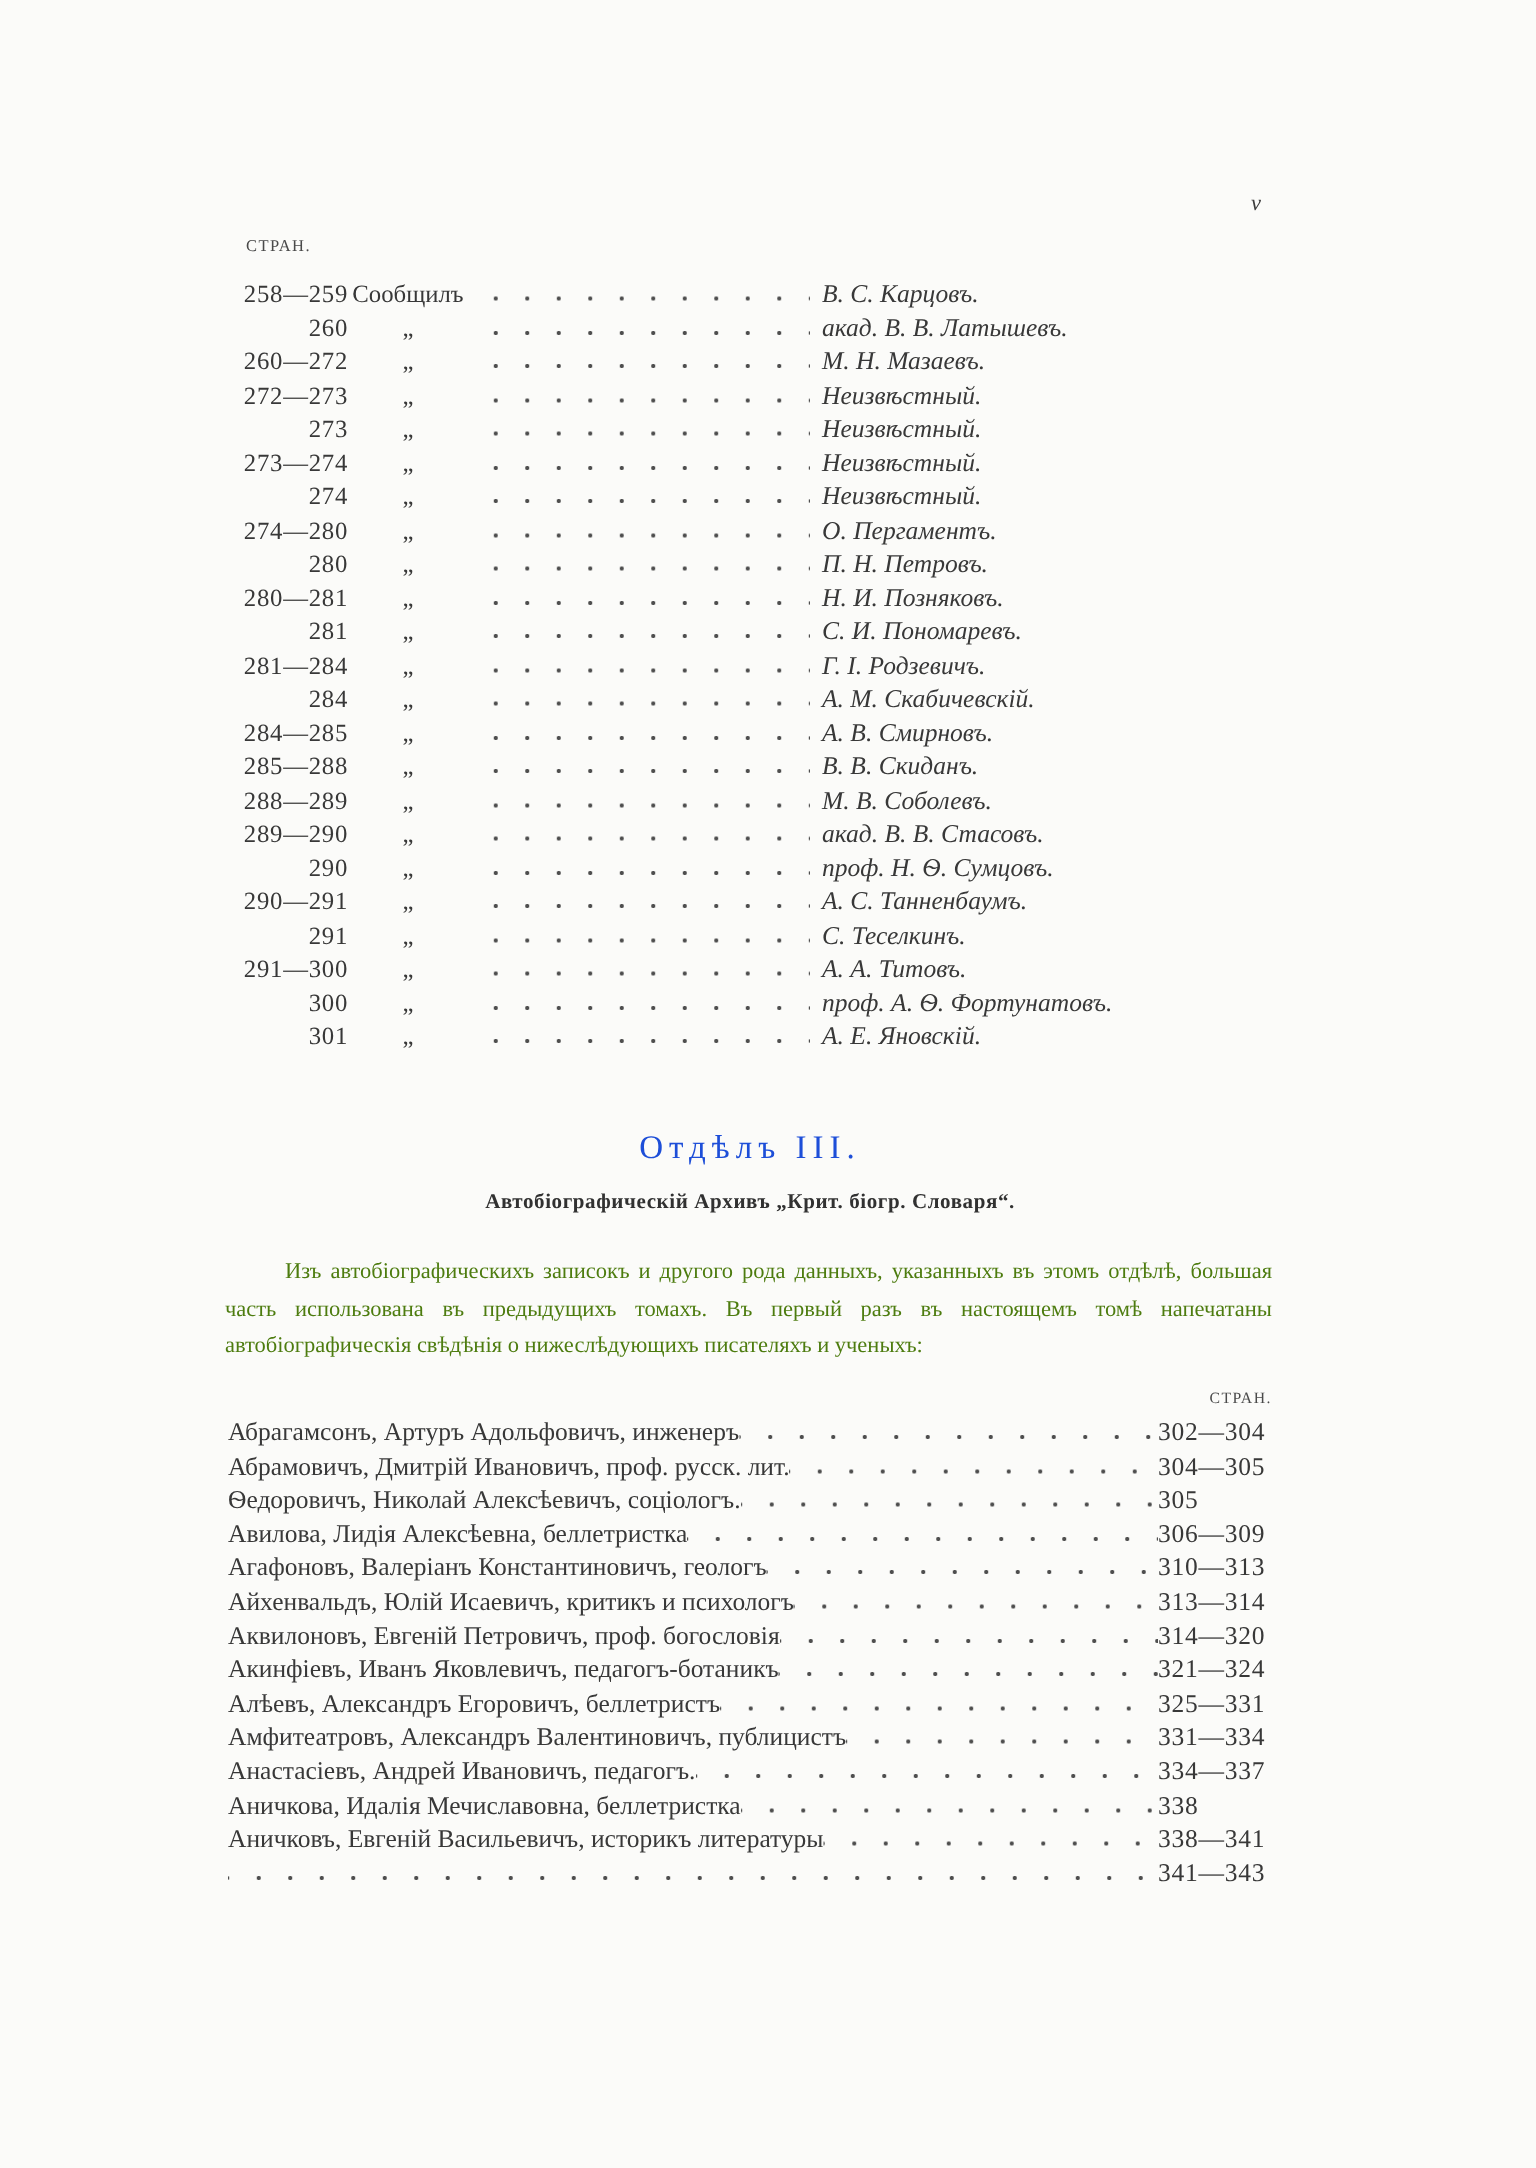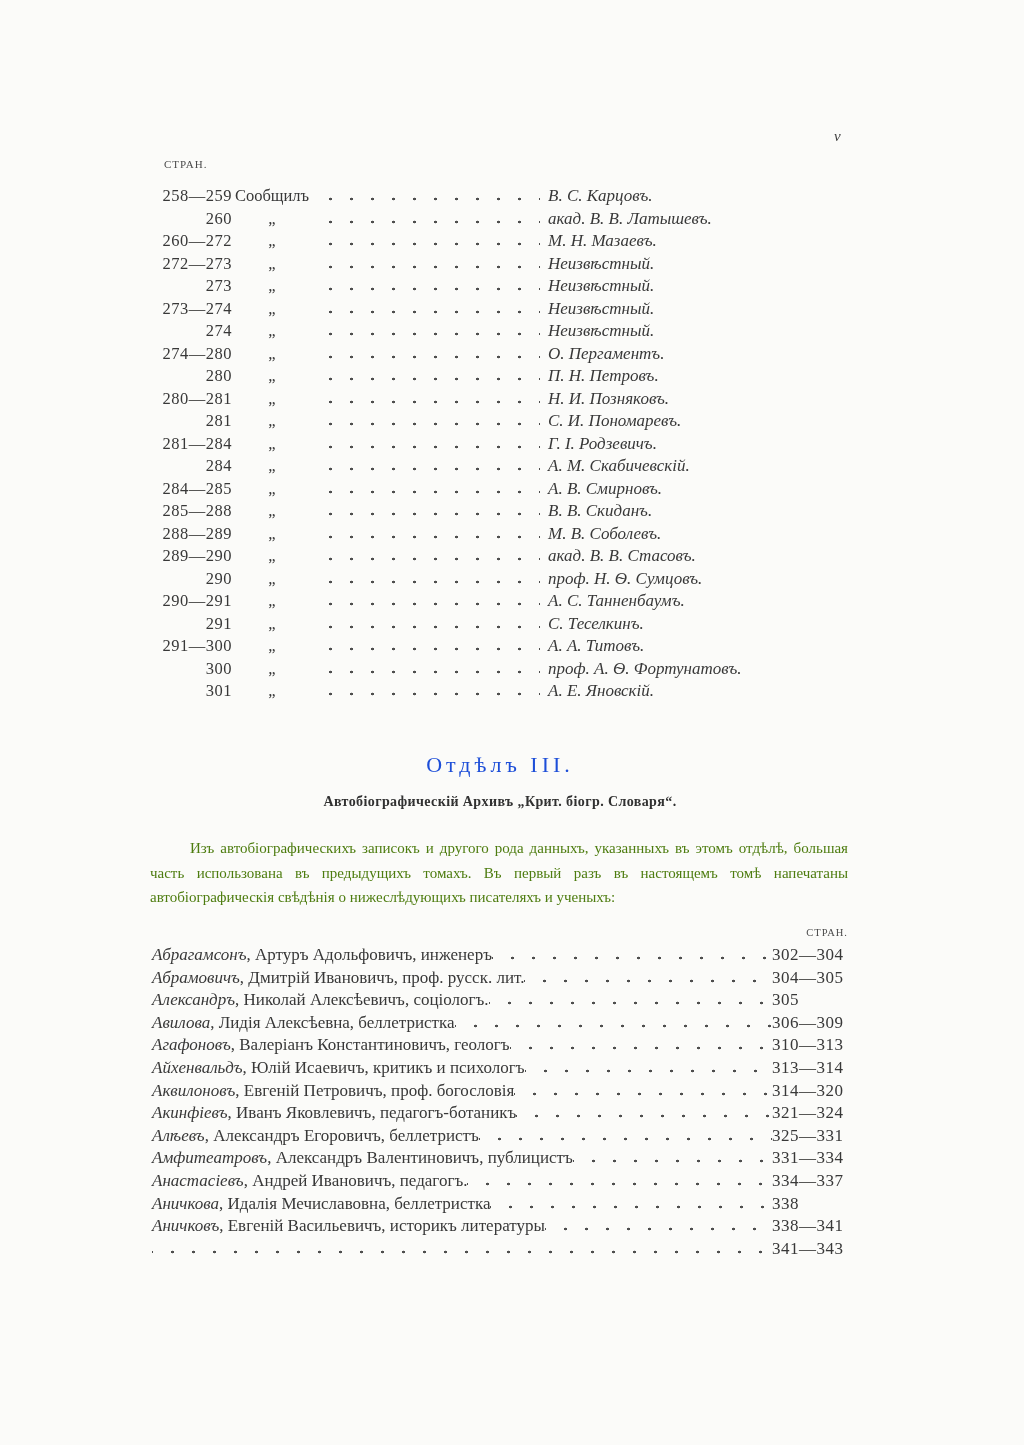--- a/index.html
+++ b/index.html
@@ -64,21 +64,21 @@
   
   .entries{
     position:absolute;top:944px;left:152px;width:696px;
   }
   .e-row{
     display:flex;align-items:baseline;
     height:22.6px;font-size:17px;line-height:22.6px;
     color:#383838;
   }
   .e-text{flex:none;white-space:nowrap;}
-  .e-name{font-style:italic;}
+  .e-name{}
   .e-leader{flex:1;width:auto;background-position:10px 100%;}
   .e-pages{flex:none;width:76px;text-align:left;letter-spacing:0.5px;}
 </style>
 </head>
 <body>
 
 <div class="page">
 
   <div class="folio">v</div>
 
@@ -238,21 +238,21 @@
         <span class="e-text"><span class="e-name">Абрагамсонъ</span><span class="e-rest">, Артуръ Адольфовичъ, инженеръ</span></span>
         <span class="leader e-leader"></span>
         <span class="e-pages">302—304</span>
       </div>
       <div class="e-row">
         <span class="e-text"><span class="e-name">Абрамовичъ</span><span class="e-rest">, Дмитрій Ивановичъ, проф. русск. лит.</span></span>
         <span class="leader e-leader"></span>
         <span class="e-pages">304—305</span>
       </div>
       <div class="e-row">
-        <span class="e-text"><span class="e-name">Александръ</span><span class="e-rest">, Николай Алексѣевичъ, соціологъ.</span></span>
+        <span class="e-text"><span class="e-name">Ѳедоровичъ</span><span class="e-rest">, Николай Алексѣевичъ, соціологъ.</span></span>
         <span class="leader e-leader"></span>
         <span class="e-pages">305</span>
       </div>
       <div class="e-row">
         <span class="e-text"><span class="e-name">Авилова</span><span class="e-rest">, Лидія Алексѣевна, беллетристка</span></span>
         <span class="leader e-leader"></span>
         <span class="e-pages">306—309</span>
       </div>
       <div class="e-row">
         <span class="e-text"><span class="e-name">Агафоновъ</span><span class="e-rest">, Валеріанъ Константиновичъ, геологъ</span></span>

